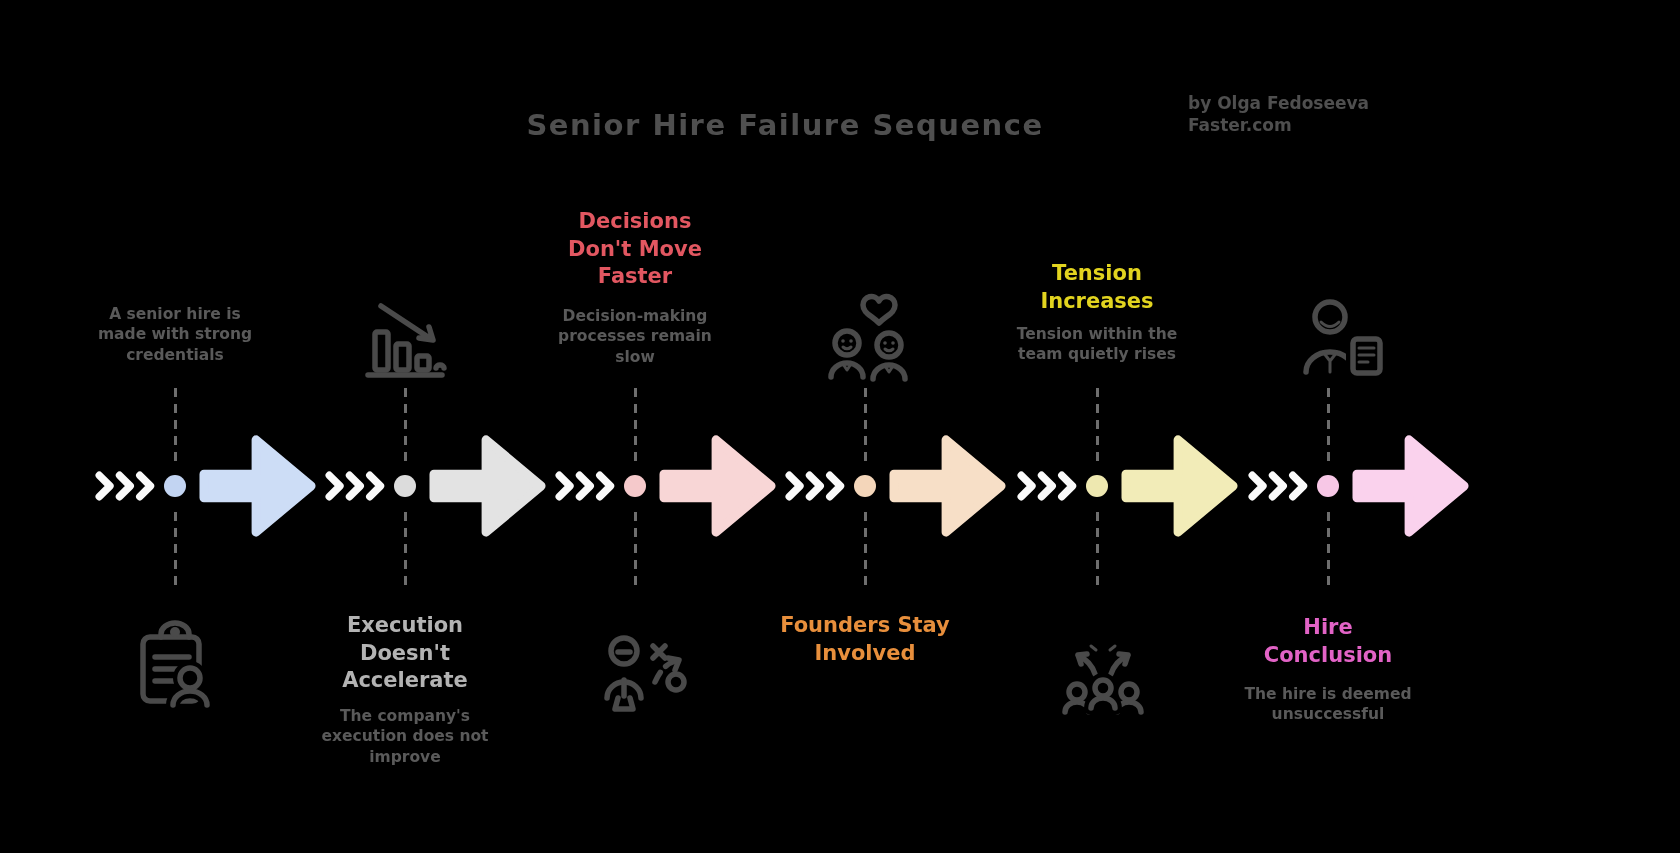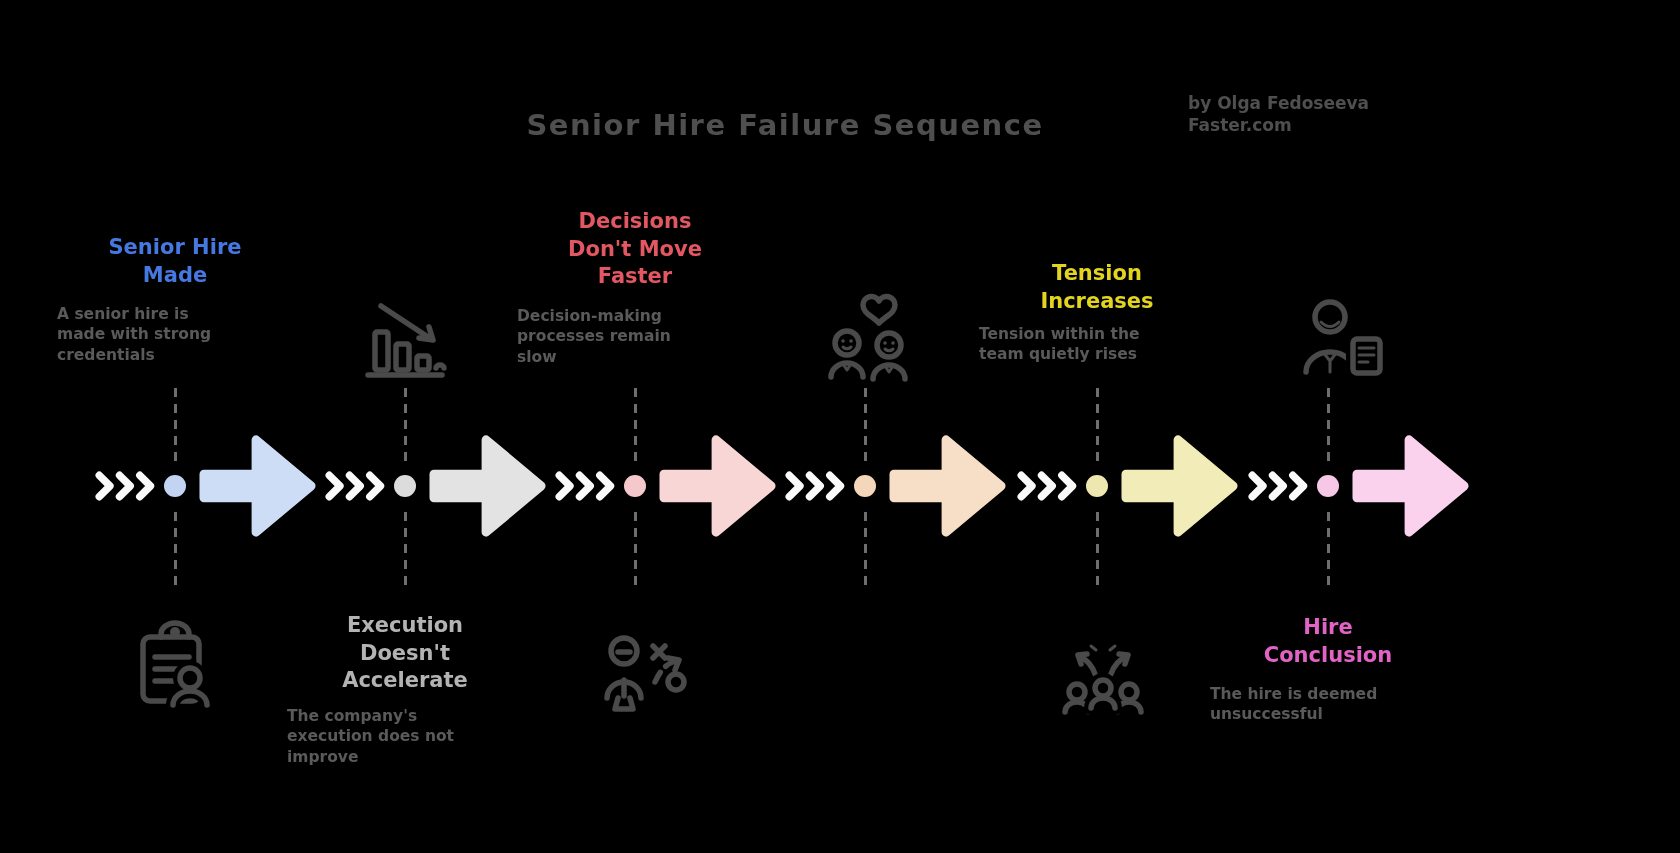--- a/index.html
+++ b/index.html
@@ -6,21 +6,21 @@
   .canvas{position:relative;width:1680px;height:853px;background:#000;overflow:hidden;
           font-family:"DejaVu Sans","Liberation Sans",sans-serif;margin-top:36px;}
   .main-title{position:absolute;left:380px;top:72px;width:810px;text-align:center;
               font-size:29px;font-weight:bold;letter-spacing:1.5px;color:#4f4f4f;}
   .byline{position:absolute;left:1188px;top:56px;font-size:17px;font-weight:bold;
           color:#4d4d4d;line-height:1.3;}
   .step{position:absolute;top:0;width:236px;height:853px;}
   .s1{left:57px}.s2{left:287px}.s3{left:517px}.s4{left:747px}.s5{left:979px}.s6{left:1210px}
   .title{position:absolute;left:50%;transform:translateX(-50%);width:236px;text-align:center;
          font-size:21px;font-weight:bold;line-height:1.32;white-space:pre-line;}
-  .desc{position:absolute;left:50%;transform:translateX(-50%);width:236px;
+  .desc{position:absolute;left:50%;transform:translateX(-50%);width:236px;text-align:center;
         font-size:15.5px;font-weight:bold;line-height:1.32;white-space:pre-line;color:#5a5a5a;}
   .dash{position:absolute;left:calc(50% - 1.5px);width:3px;
         background:repeating-linear-gradient(180deg,#6e6e6e 0 9px,transparent 9px 16px);}
   .dash-top{top:352px;height:74px;}
   .dash-bottom{top:476px;height:80px;}
   .chevrons{position:absolute;left:calc(50% - 80px);top:435px;width:64px;height:30px;}
   .dot{position:absolute;left:calc(50% - 13px);top:437px;width:26px;height:26px;}
   .arrow{position:absolute;left:calc(50% + 24px);top:391px;width:118px;height:118px;}
   .icon{position:absolute;left:calc(50% - 48px);width:96px;height:96px;}
   .icon-above{top:256px;}
@@ -46,22 +46,20 @@
 <div class="canvas" style="background: rgb(0, 0, 0);">
 
   <div class="main-title" style="color: rgb(79, 79, 79);">Senior Hire Failure Sequence</div>
 
   <div class="byline" style="color: rgb(79, 79, 79);">
     <div>by Olga Fedoseeva</div>
     <div>Faster.com</div>
   </div>
 
   <div class="step s1">
-    <div class="title" style="color: rgb(70, 120, 226);">Senior Hire
-Made</div>
     <div class="desc" style="color: rgb(90, 90, 90);">A senior hire is
 made with strong
 credentials</div>
     <div class="dash dash-top"></div>
     <div class="dash dash-bottom"></div>
     <svg class="chevrons" viewBox="0 0 60 28" style="color: rgb(250, 250, 250);">
       <g fill="none" stroke="currentColor" stroke-width="7" stroke-linecap="round" stroke-linejoin="round">
         <polyline points="4,4 14,14 4,24"></polyline>
           <polyline points="23,4 33,14 23,24"></polyline>
           <polyline points="42,4 52,14 42,24"></polyline>
@@ -176,20 +174,22 @@
           <polyline points="23,4 33,14 23,24"></polyline>
           <polyline points="42,4 52,14 42,24"></polyline>
       </g>
     </svg>
     <svg class="dot" viewBox="0 0 26 26" style="color: rgb(244, 214, 186);">
         <circle cx="13" cy="13" r="11" fill="currentColor"></circle>
       </svg>
     <svg class="arrow" viewBox="0 0 120 120" style="color: rgb(247, 223, 199);">
       <polygon points="5,48 58,48 58,13 114,60 58,107 58,72 5,72" fill="currentColor" stroke="currentColor" stroke-width="9" stroke-linejoin="round"></polygon>
     </svg>
+    <div class="title" style="color: rgb(232, 143, 60);">Founders Stay
+Involved</div>
   </div>
 
   <div class="step s5">
     <div class="title" style="color: rgb(226, 212, 31);">Tension
 Increases</div>
     <div class="desc" style="color: rgb(90, 90, 90);">Tension within the
 team quietly rises</div>
     <div class="dash dash-top"></div>
     <div class="dash dash-bottom"></div>
     <svg class="chevrons" viewBox="0 0 60 28" style="color: rgb(250, 250, 250);">

